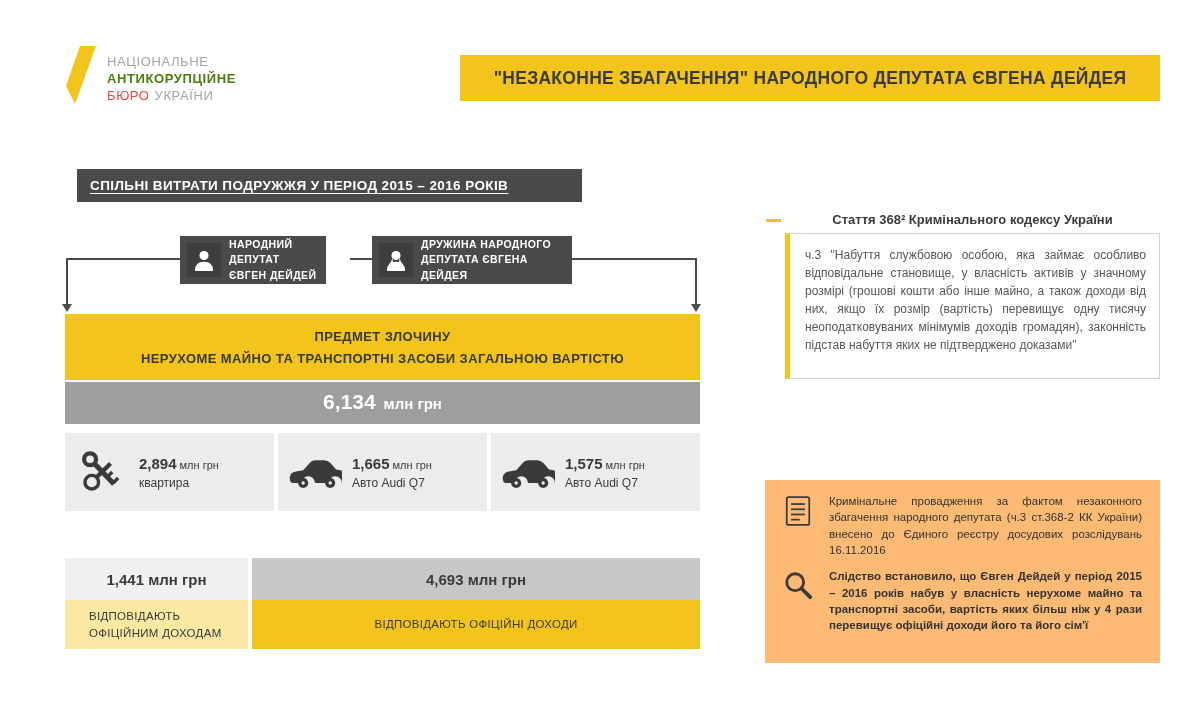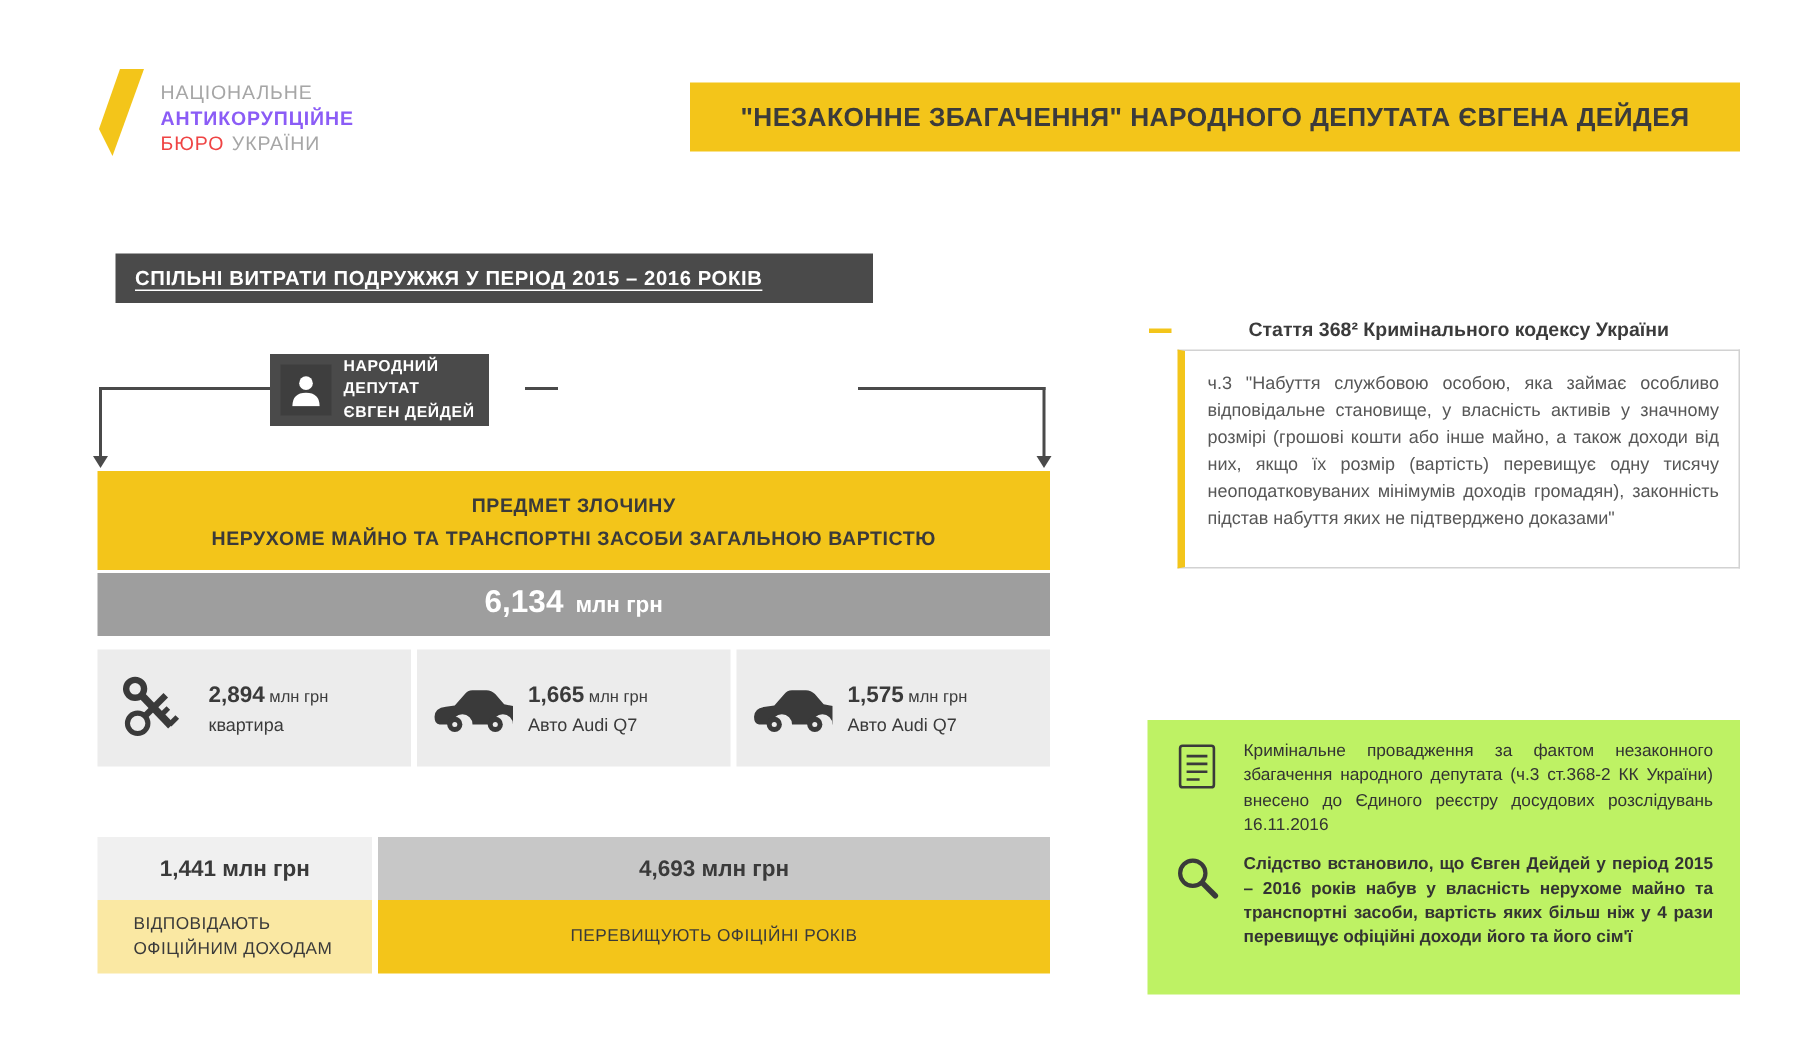--- a/index.html
+++ b/index.html
@@ -5,21 +5,21 @@
   *{box-sizing:border-box;margin:0;padding:0}
   html,body{background:#fff}
   body{font-family:"Liberation Sans",sans-serif;color:#3b3b3b}
   #canvas{position:relative;width:1200px;height:704px;background:#fff;overflow:hidden}
   .abs{position:absolute}
 
   
   .logo{left:66px;top:46px;display:flex;gap:11px}
   .logo-text{padding-top:7px;font-size:13px;line-height:1.32;letter-spacing:.6px}
   .lt1{color:#a6a6a6;font-weight:400}
-  .lt2{color:#8b5cf6;font-weight:700}
+  .lt2{color:#4d7c0f;font-weight:700}
   .lt3 .b{color:#ef4444;font-weight:400}
   .lt3 .l{color:#a6a6a6;font-weight:400;margin-left:5px}
 
   
   .banner{left:460px;top:55px;width:700px;height:46px;background:#F3C51A;display:flex;align-items:center;justify-content:center}
   .banner span{font-size:17.5px;font-weight:700;letter-spacing:.3px;color:#3b3b3b}
 
   
   .sec-title{left:77px;top:169px;width:505px;height:33px;background:#4A4A4A;display:flex;align-items:center;padding-left:13px}
   .sec-title span{color:#fff;font-size:13.5px;font-weight:700;letter-spacing:.4px;text-decoration:underline;text-underline-offset:3px}
@@ -58,21 +58,21 @@
   .legal-label{left:65px;top:600px;width:183px;height:49px;background:#FAE8A3;padding:0 24px}
   .excess-label{left:252px;top:600px;width:448px;height:49px;background:#F3C51A}
   .cmp-lbl{display:flex;align-items:center;justify-content:center;font-size:11.5px;font-weight:400;line-height:1.45;letter-spacing:.3px;color:#3a3a3a}
 
   
   .law-dash{left:766px;top:219px;width:15px;height:3px;background:#F3C51A}
   .law-title{left:785px;top:212px;width:375px;text-align:center;font-size:13px;font-weight:700;color:#3b3b3b}
   .quote{left:785px;top:233px;width:375px;min-height:146px;background:#fff;border:1px solid #D2D2D2;border-left:5px solid #F3C51A;padding:12px 13px 12px 15px;font-size:12px;color:#575757;line-height:1.5;text-align:justify}
 
   
-  .panel{left:765px;top:480px;width:395px;height:183px;background:#bef264;padding:13px 18px 13px 16px}
+  .panel{left:765px;top:480px;width:395px;height:183px;background:#fdba74;padding:13px 18px 13px 16px}
   .fact{display:flex;gap:14px;align-items:flex-start}
   .fact + .fact{margin-top:10px}
   .ficon{width:34px;flex-shrink:0;display:flex;justify-content:center;padding-top:2px}
   .ftext{font-size:11.5px;line-height:1.42;text-align:justify;color:#333;flex:1}
   .fact-bold .ftext{font-weight:700}
 </style>
 </head>
 <body>
 
 <div id="canvas">
@@ -102,20 +102,34 @@
         <circle cx="11" cy="7" r="5"></circle>
         <path d="M1,24 q0,-10 10,-10 q10,0 10,10 z"></path>
       </svg>
     </div>
     <div class="ptxt">
       <div>НАРОДНИЙ ДЕПУТАТ</div>
       <div>ЄВГЕН ДЕЙДЕЙ</div>
     </div>
   </div>
 
+  <div class="abs person person-2">
+    <div class="pic">
+      <svg width="20" height="22" viewBox="0 0 22 24" fill="#fff">
+        <circle cx="11" cy="7" r="5"></circle>
+        <path d="M7,10 q-2,6 -4,7 l5,0 z"></path>
+        <path d="M15,10 q2,6 4,7 l-5,0 z"></path>
+        <path d="M1,24 q0,-10 10,-10 q10,0 10,10 z"></path>
+      </svg>
+    </div>
+    <div class="ptxt">
+      <div>ДРУЖИНА НАРОДНОГО</div>
+      <div>ДЕПУТАТА ЄВГЕНА ДЕЙДЕЯ</div>
+    </div>
+  </div>
 
   <div class="hline" style="left:66px;top:258px;width:114px"></div>
   <div class="hline" style="left:350px;top:258px;width:22px"></div>
   <div class="hline" style="left:572px;top:258px;width:125px"></div>
   <div class="vline" style="left:66px;top:258px;height:46px"></div>
   <div class="vline" style="left:695px;top:258px;height:46px"></div>
   <div class="arrow" style="left:62px;top:304px"></div>
   <div class="arrow" style="left:691px;top:304px"></div>
 
   <div class="abs subject">
@@ -177,21 +191,21 @@
         <div><span class="val">1,575</span><span class="unit">млн грн</span></div>
         <div class="lbl">Авто Audi Q7</div>
       </div>
     </div>
 
   </div>
 
   <div class="abs legal-value cmp-val">1,441 млн грн</div>
   <div class="abs excess-value cmp-val">4,693 млн грн</div>
   <div class="abs legal-label cmp-lbl">ВІДПОВІДАЮТЬ ОФІЦІЙНИМ ДОХОДАМ</div>
-  <div class="abs excess-label cmp-lbl">ПЕРЕВИЩУЮТЬ ОФІЦІЙНІ РОКІВ</div>
+  <div class="abs excess-label cmp-lbl">ВІДПОВІДАЮТЬ ОФІЦІЙНІ ДОХОДИ</div>
 
   <div class="abs law-dash"></div>
   <div class="abs law-title">Стаття 368² Кримінального кодексу України</div>
   <div class="abs quote">ч.3 "Набуття службовою особою, яка займає особливо відповідальне становище,  у власність активів у значному розмірі (грошові кошти або інше майно, а також доходи від них, якщо їх розмір (вартість) перевищує одну тисячу неоподатковуваних мінімумів доходів громадян), законність підстав набуття яких не підтверджено доказами"</div>
 
   <div class="abs panel">
 
     <div class="fact">
       <div class="ficon">
         <svg width="26" height="32" viewBox="0 0 30 36" fill="none" stroke="#3a3a3a" stroke-width="2">

